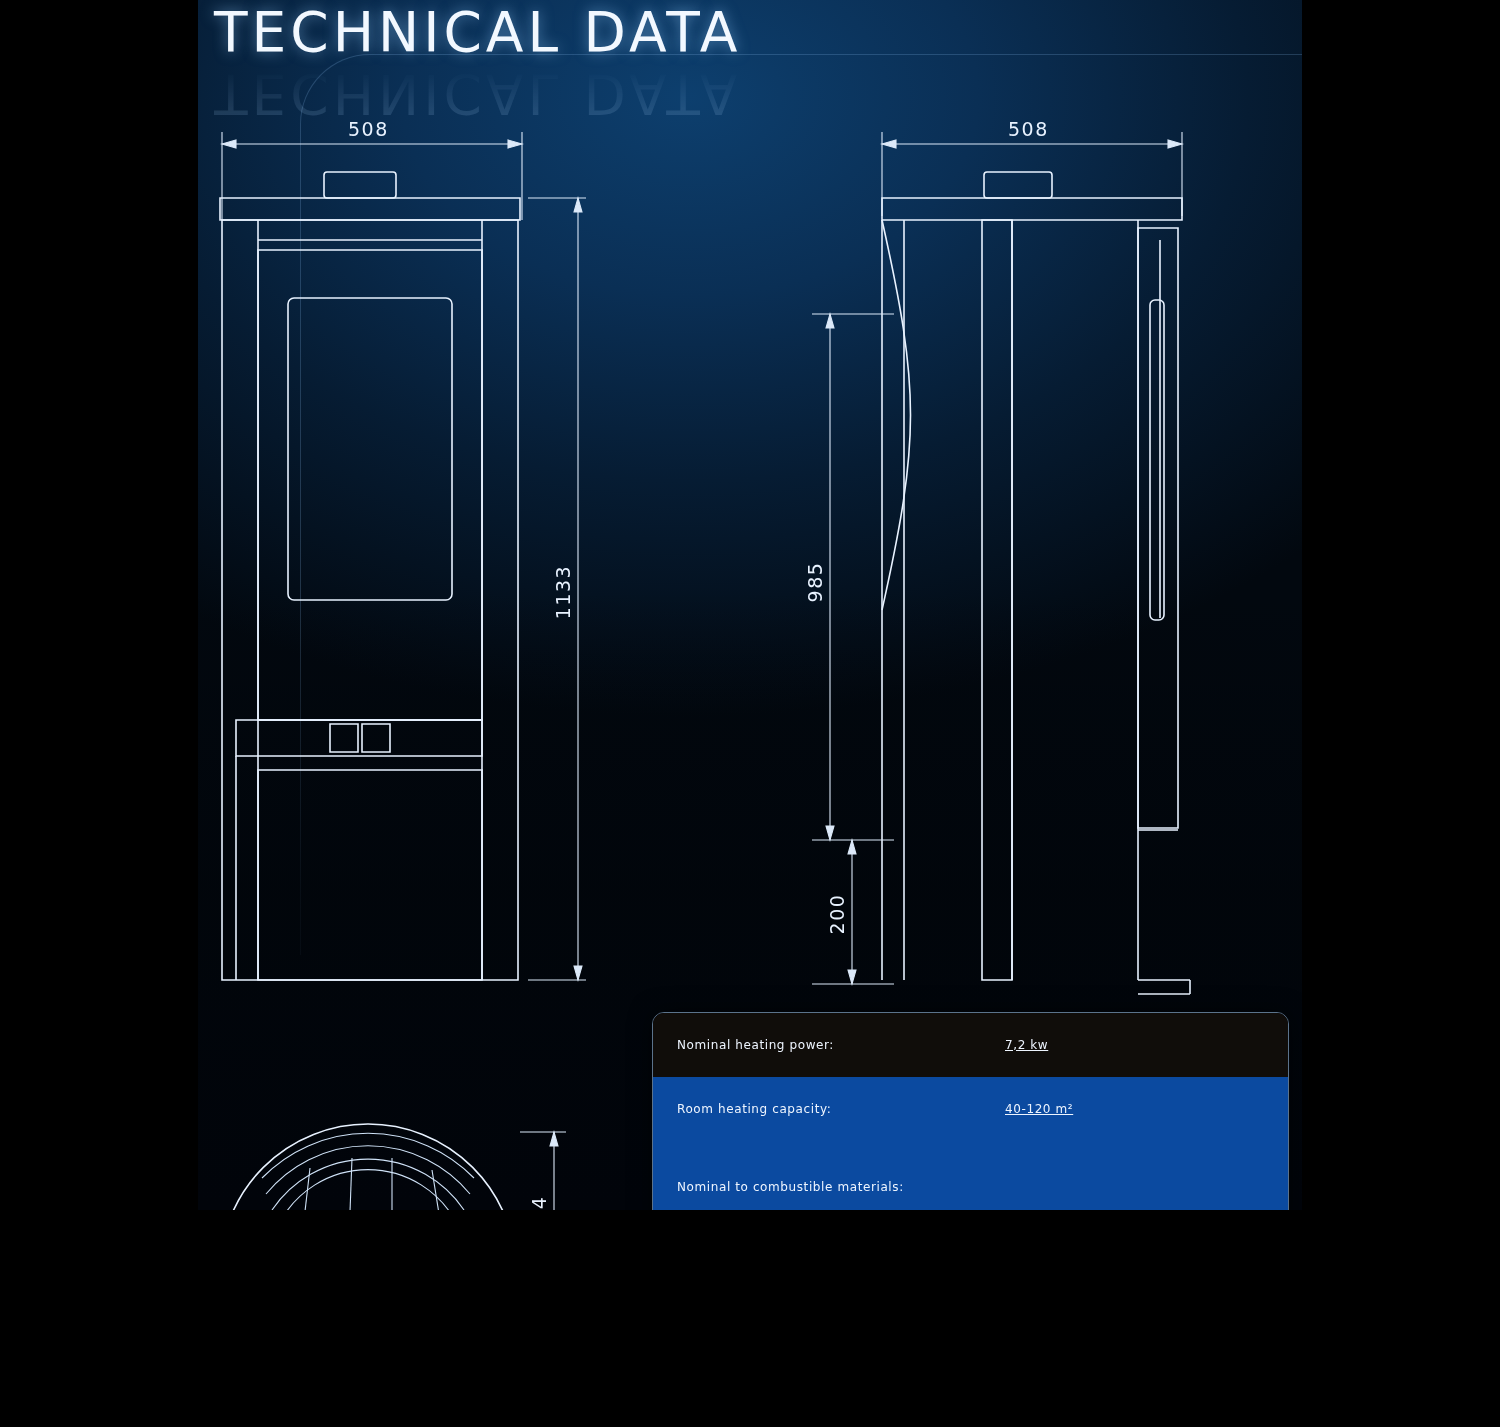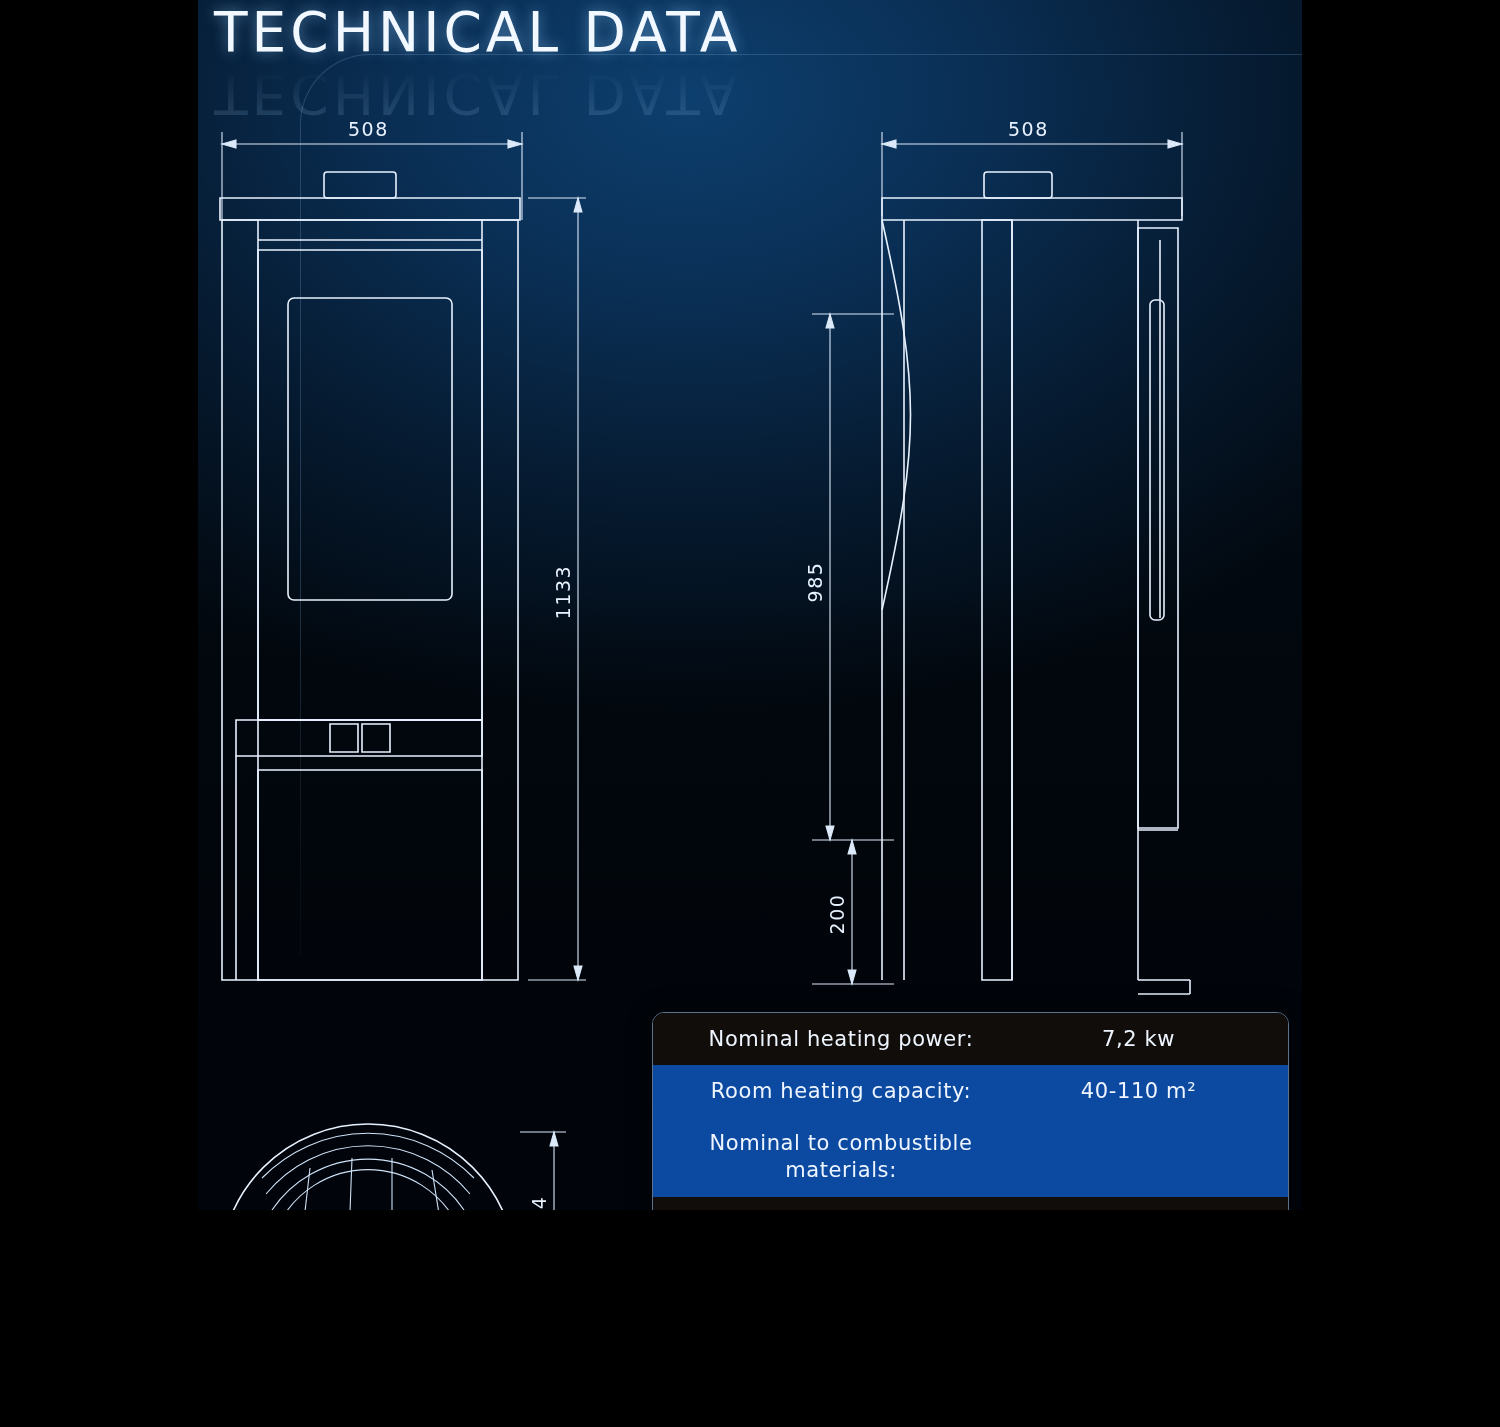--- a/index.html
+++ b/index.html
@@ -14,21 +14,20 @@
     font-family: "Liberation Sans", sans-serif;
   }
   #page {
     position: relative;
     width: 1500px;
     height: 1210px;
     background:
       radial-gradient(ellipse 900px 620px at 46% 8%, #0d3f6e 0%, #0a2f55 32%, #061c33 62%, #02080f 100%),
       #01060b;
     overflow: hidden;
-    text-align: center;
   }
   
   .gutter {
     position: absolute;
     top: 0;
     height: 1427px;
     background: #000;
     z-index: 40;
   }
   .gutter.left  { left: 0;  width: 198px; }
@@ -121,37 +120,38 @@
     border-radius: 12px;
     overflow: hidden;
     z-index: 30;
     box-shadow: 0 0 22px rgba(0,0,0,0.55);
   }
   .spec-row {
     display: flex;
     align-items: center;
     min-height: 52px;
     font-family: "DejaVu Sans", sans-serif;
-    font-size: 21px;
+    font-size: 12px;
     color: #eef5ff;
     letter-spacing: 0.6px;
-    padding: 0 0;
+    padding: 6px 0;
   }
   .spec-row.odd  { background: #100d0a; }
   .spec-row.even { background: #0b4aa0; }
   .spec-label {
     flex: 0 0 352px;
     padding-left: 24px;
     box-sizing: border-box;
     line-height: 27px;
   }
   .spec-value {
     flex: 1 1 auto;
     padding-right: 16px;
     line-height: 27px;
+    text-decoration: underline;
   }
 </style>
 </head>
 <body>
 
 <div id="page">
 
   <div class="frame-arc"></div>
 
   <div class="title-wrap">
@@ -287,21 +287,21 @@
 
   <div class="spec-table">
 
     <div class="spec-row odd">
       <div class="spec-label">Nominal heating power:</div>
       <div class="spec-value">7,2 kw</div>
     </div>
 
     <div class="spec-row even">
       <div class="spec-label">Room heating capacity:</div>
-      <div class="spec-value">40-110 m²</div>
+      <div class="spec-value">40-120 m²</div>
     </div>
 
 
     <div class="spec-row even" style="min-height:80px;">
       <div class="spec-label">Nominal to combustible materials:</div>
     </div>
 
     <div class="spec-row odd">
       <div class="spec-value">67,4%</div>
     </div>

